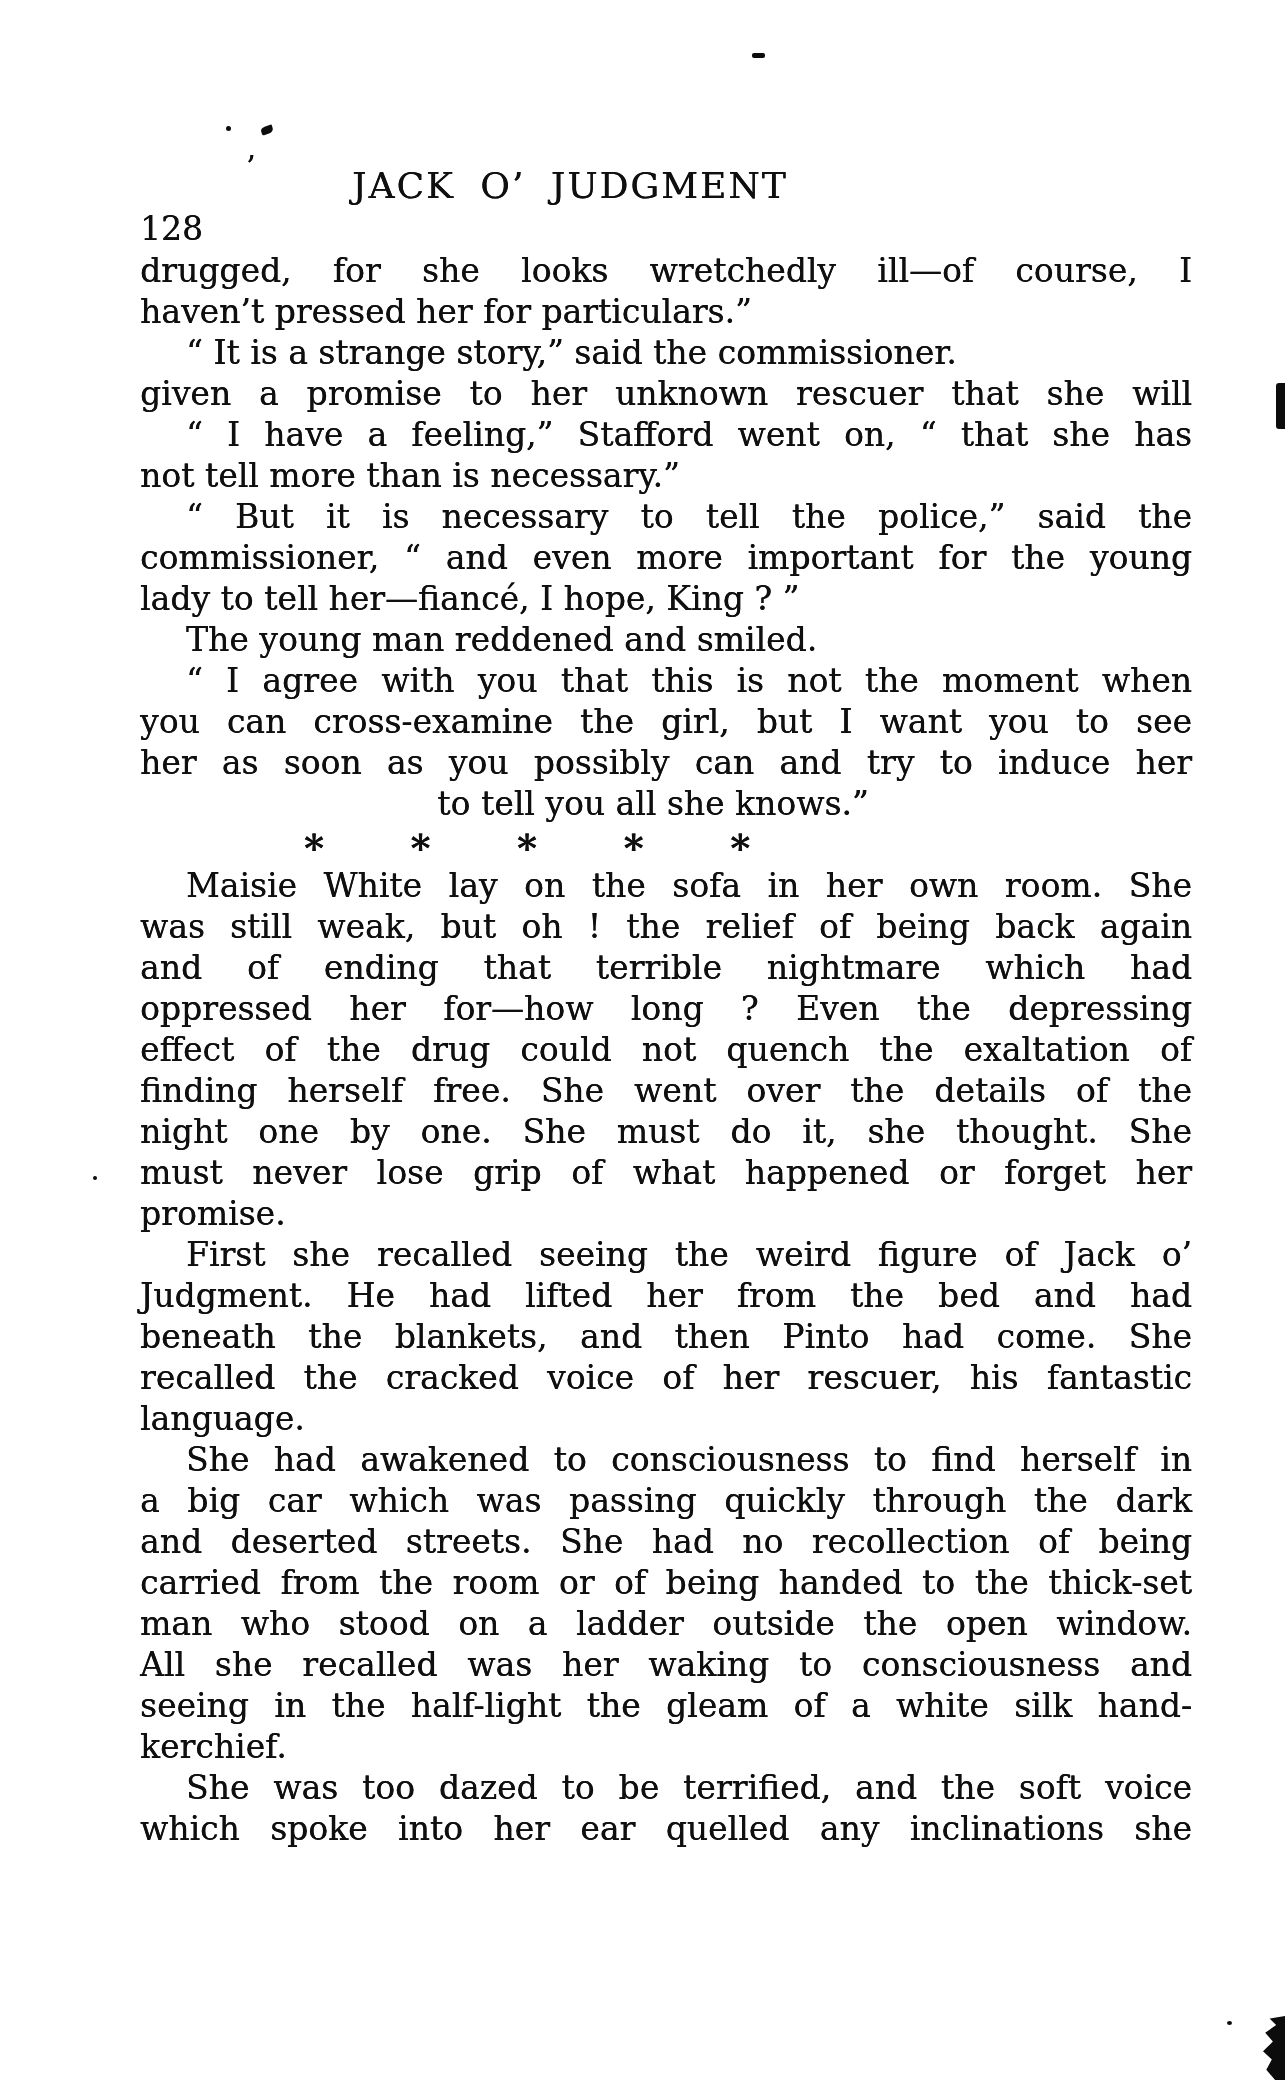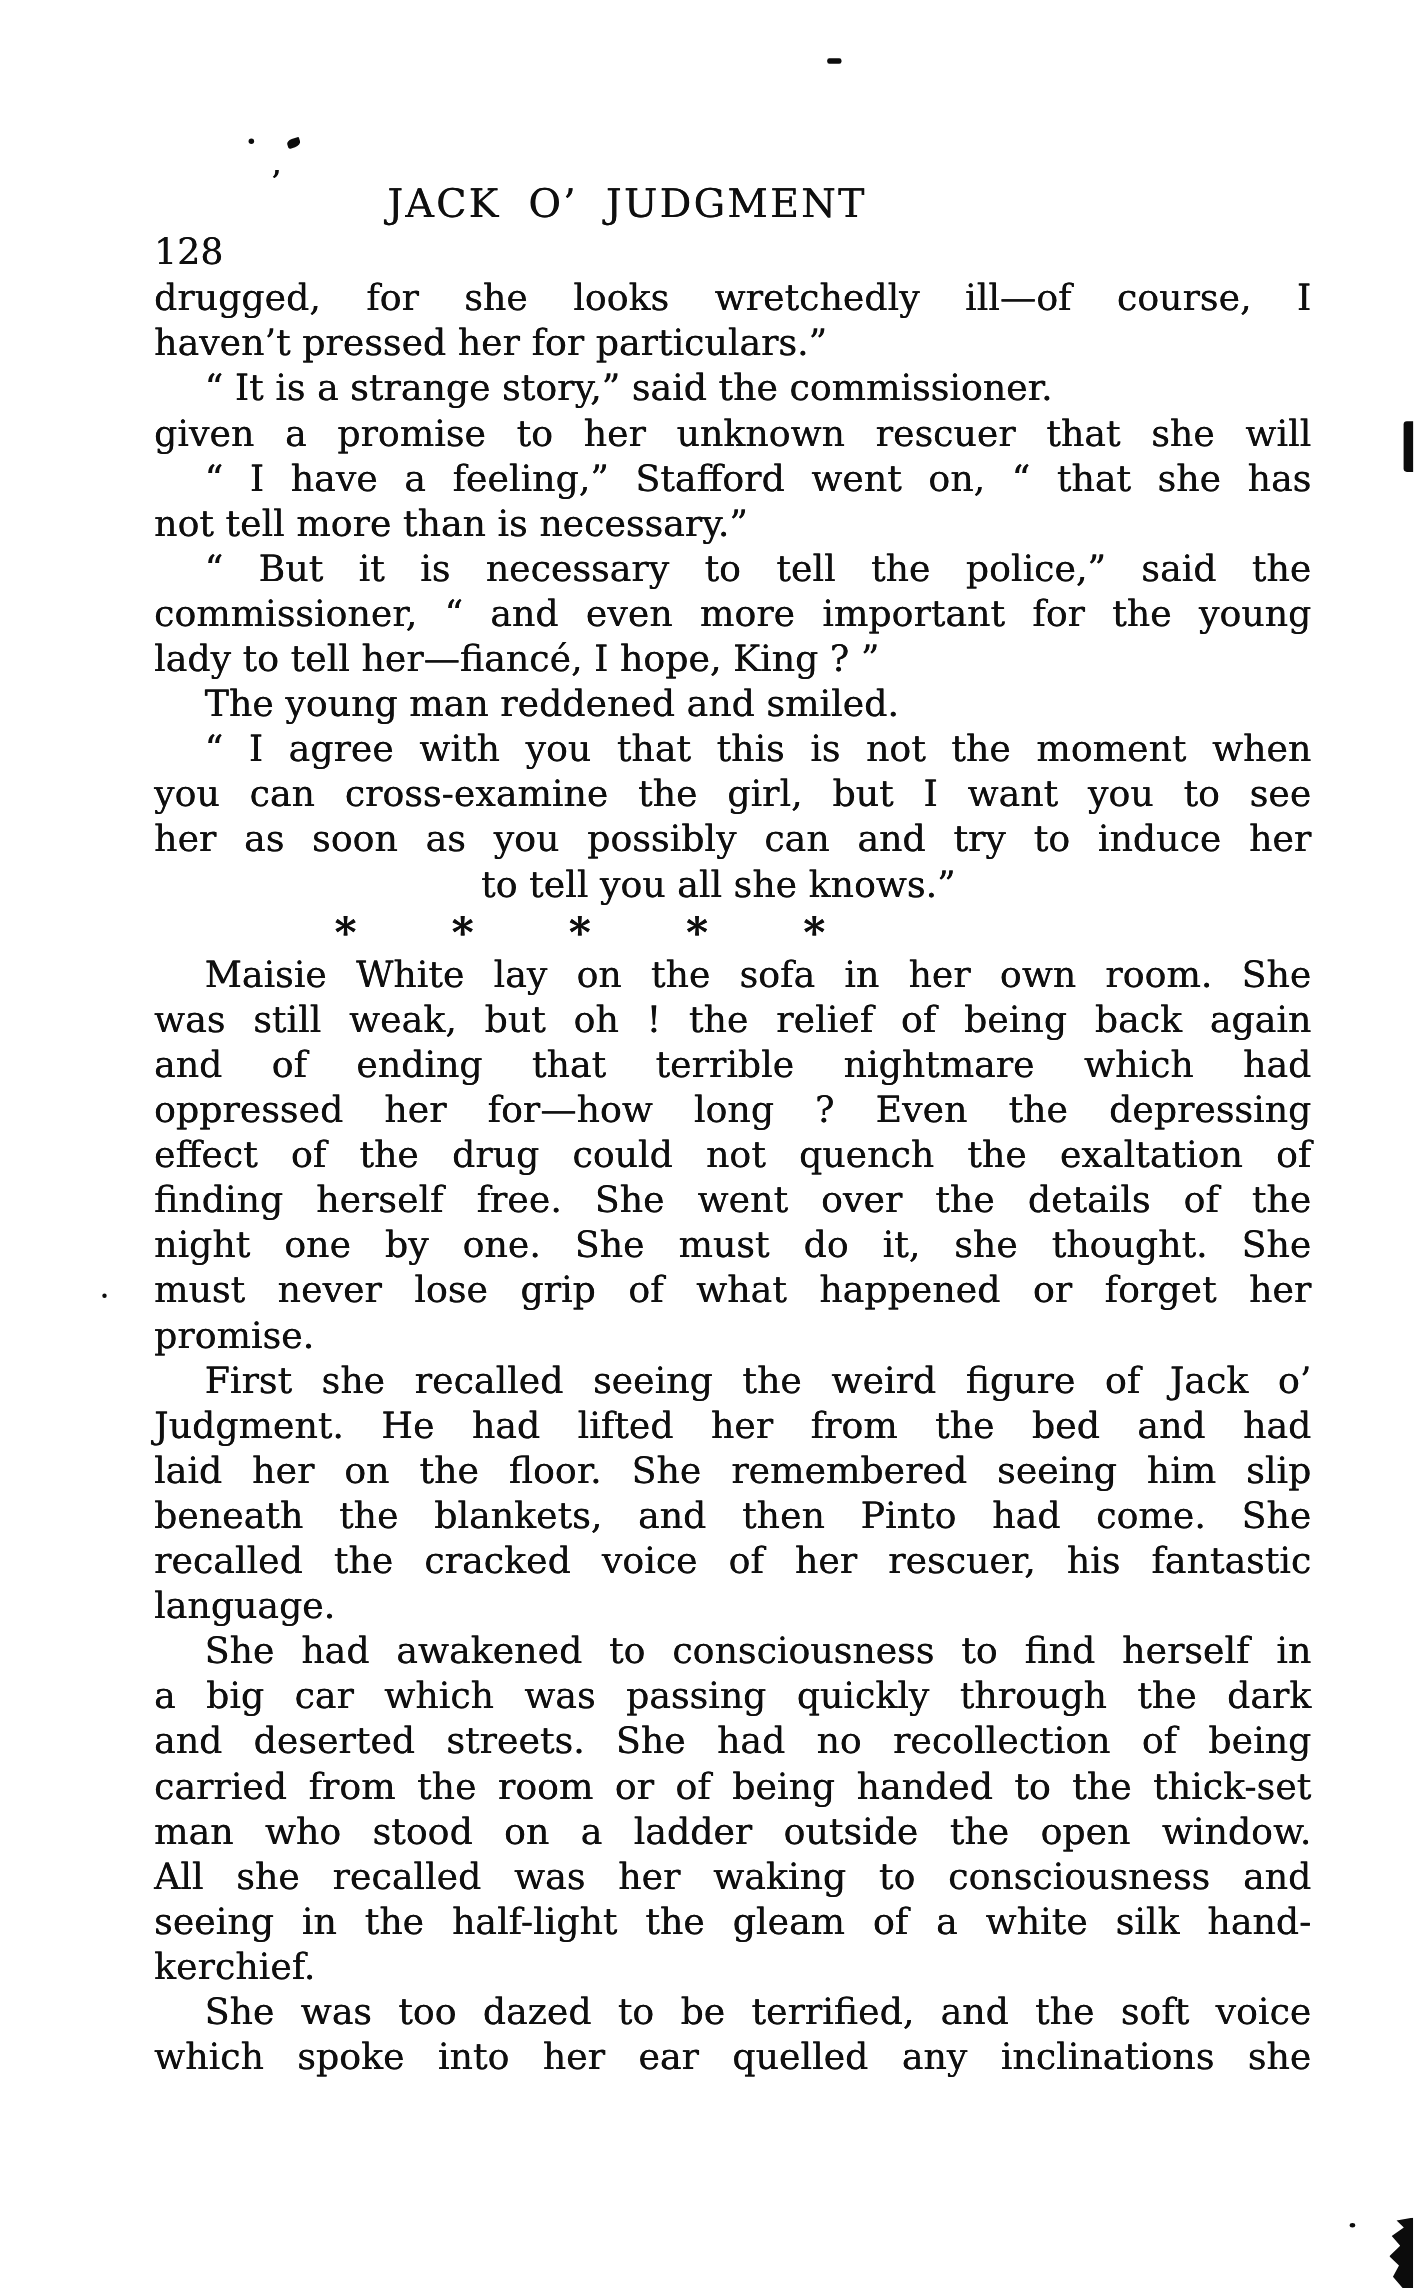--- a/index.html
+++ b/index.html
@@ -98,21 +98,20 @@
       <div class="line j">was still weak, but oh ! the relief of being back again</div>
       <div class="line j">and of ending that terrible nightmare which had</div>
       <div class="line j">oppressed her for—how long ?  Even the depressing</div>
       <div class="line j">effect of the drug could not quench the exaltation of</div>
       <div class="line j">finding herself free.  She went over the details of the</div>
       <div class="line j">night one by one.  She must do it, she thought.  She</div>
       <div class="line j">must never lose grip of what happened or forget her</div>
       <div class="line">promise.</div>
       <div class="line j ind">First she recalled seeing the weird figure of Jack o’</div>
       <div class="line j">Judgment.  He had lifted her from the bed and had</div>
-      <div class="line j">laid her on the floor.  She remembered seeing him slip</div>
       <div class="line j">beneath the blankets, and then Pinto had come.  She</div>
       <div class="line j">recalled the cracked voice of her rescuer, his fantastic</div>
       <div class="line">language.</div>
       <div class="line j ind">She had awakened to consciousness to find herself in</div>
       <div class="line j">a big car which was passing quickly through the dark</div>
       <div class="line j">and deserted streets.  She had no recollection of being</div>
       <div class="line j">carried from the room or of being handed to the thick-set</div>
       <div class="line j">man who stood on a ladder outside the open window.</div>
       <div class="line j">All she recalled was her waking to consciousness and</div>
       <div class="line j">seeing in the half-light the gleam of a white silk hand-</div>

